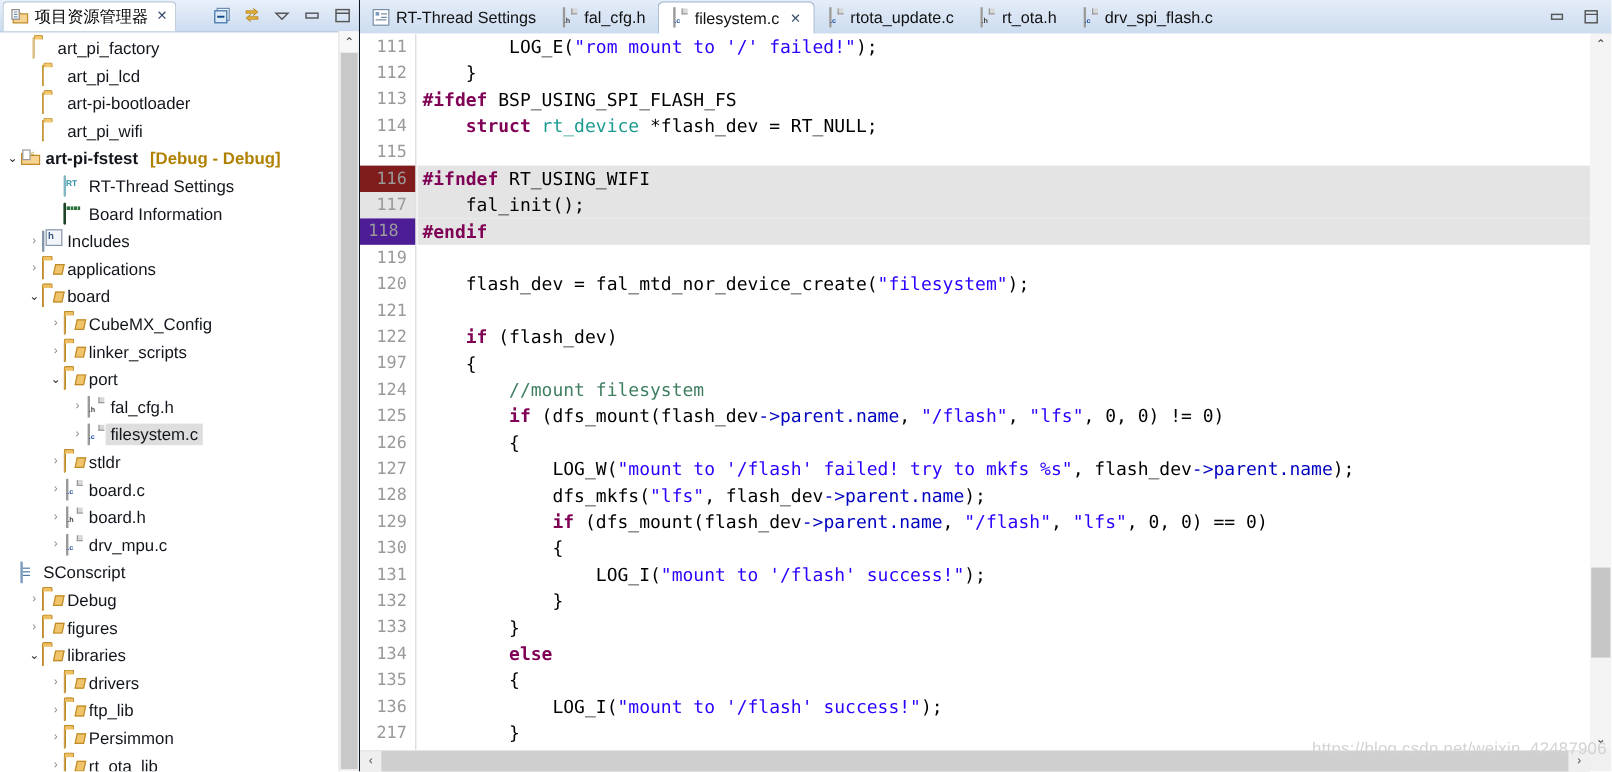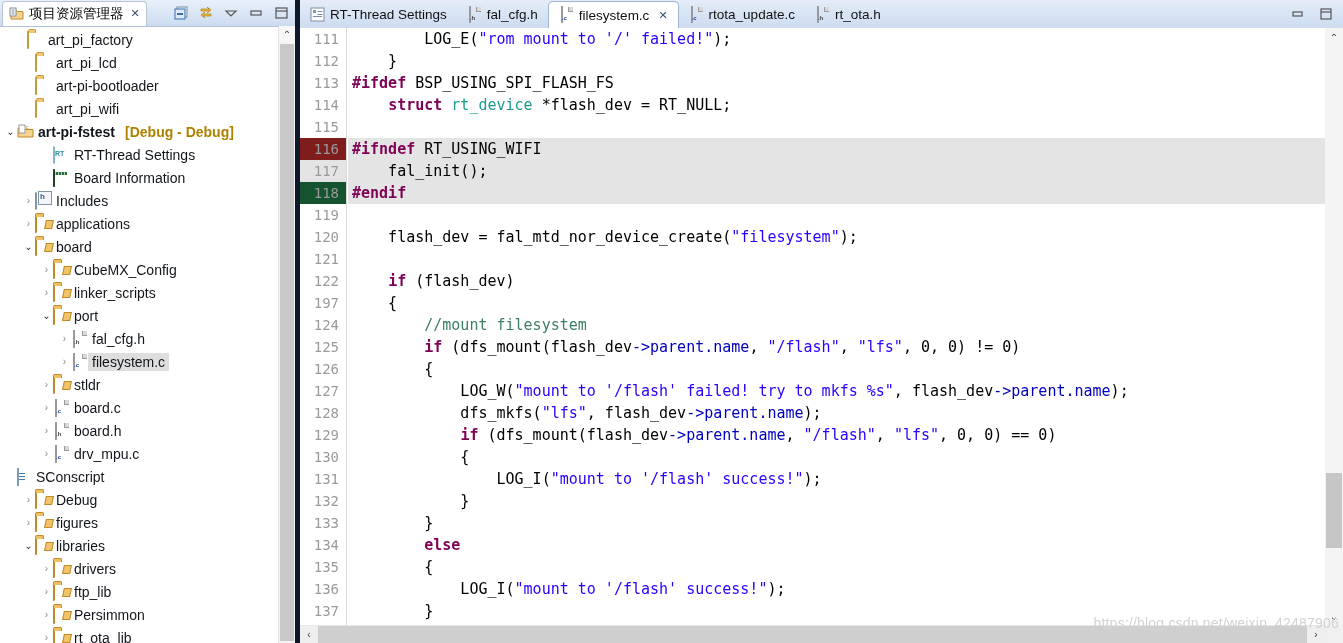--- a/index.html
+++ b/index.html
@@ -7,21 +7,21 @@
     width:1343px;height:643px;overflow:hidden;
     background:#ffffff;
     font-family:"Liberation Sans", sans-serif;
     font-size:13px;color:#1a1a1a;
     -webkit-font-smoothing:antialiased;
   }
   .app{position:relative;width:1343px;height:643px;display:flex;}
 
   
   .left-view{position:relative;width:300px;height:643px;background:#ffffff;
-             border-right:5px solid #0f172a;box-sizing:border-box;}
+             border-right:1px solid #0f172a;box-sizing:border-box;}
   .view-tabbar{position:relative;height:26px;background:#d4e0f2;
                background:linear-gradient(#e8f0fa,#ccdcf0);
                border-bottom:1px solid #b0c0d8;display:flex;align-items:center;}
   .view-tab{display:flex;align-items:center;gap:4px;height:25px;padding:0 6px 0 6px;
             background:#ffffff;border:1px solid #b8c4d4;border-bottom:none;
             border-radius:4px 4px 0 0;margin-left:2px;box-sizing:border-box;}
   .view-tab .vt-label{font-size:13.5px;color:#000;white-space:nowrap;}
   .vt-close{font-size:11px;color:#3a5070;margin-left:3px;cursor:pointer;}
   .view-toolbar{margin-left:auto;display:flex;align-items:center;gap:9px;padding-right:6px;}
   .tb-ico{width:16px;height:16px;display:inline-block;position:relative;cursor:pointer;}
@@ -341,20 +341,24 @@
           <span class="tclose">✕</span>
         </div>
         <div class="ed-tab">
           <span style="position: relative; display: inline-block; width: 15px; height: 16px;"><span class="ic-file"><span class="corner"></span><span class="tag">.c</span></span></span>
           <span>rtota_update.c</span>
         </div>
         <div class="ed-tab">
           <span style="position: relative; display: inline-block; width: 15px; height: 16px;"><span class="ic-file hfile"><span class="corner"></span><span class="tag">.h</span></span></span>
           <span>rt_ota.h</span>
         </div>
+        <div class="ed-tab">
+          <span style="position: relative; display: inline-block; width: 15px; height: 16px;"><span class="ic-file"><span class="corner"></span><span class="tag">.c</span></span></span>
+          <span>drv_spi_flash.c</span>
+        </div>
         <div class="ed-winctl">
           <span><svg width="14" height="14" viewBox="0 0 14 14">
               <rect x="2" y="5" width="9" height="4" fill="none" stroke="#555" stroke-width="1.2"></rect>
             </svg></span>
           <span><svg width="14" height="14" viewBox="0 0 14 14">
               <rect x="2" y="2" width="10" height="10" fill="none" stroke="#555" stroke-width="1.2"></rect>
               <path d="M2 5h10" stroke="#555" stroke-width="1.2"></path>
             </svg></span>
         </div>
       </div>
@@ -362,40 +366,40 @@
     <div class="ed-body">
       <div class="code-wrap">
         <div class="gutter" id="gutter">
             <div class="gnum">111</div>
             <div class="gnum">112</div>
             <div class="gnum">113</div>
             <div class="gnum">114</div>
             <div class="gnum">115</div>
             <div class="gnum" style="background: #7f1d1d;">116</div>
             <div class="gnum" style="background: rgb(228, 228, 228);">117</div>
-            <div class="gnum" style="background: #14532d;">118</div>
+            <div class="gnum" style="background: #4c1d95; text-align: center;">118</div>
             <div class="gnum">119</div>
             <div class="gnum">120</div>
             <div class="gnum">121</div>
             <div class="gnum">122</div>
             <div class="gnum">197</div>
             <div class="gnum">124</div>
             <div class="gnum">125</div>
             <div class="gnum">126</div>
             <div class="gnum">127</div>
             <div class="gnum">128</div>
             <div class="gnum">129</div>
             <div class="gnum">130</div>
             <div class="gnum">131</div>
             <div class="gnum">132</div>
             <div class="gnum">133</div>
             <div class="gnum">134</div>
             <div class="gnum">135</div>
             <div class="gnum">136</div>
-            <div class="gnum">137</div>
+            <div class="gnum">217</div>
           </div>
         <div class="code" id="code"><div class="cl">        LOG_E(<span class="s">"rom mount to '/' failed!"</span>);</div><div class="cl">    }</div><div class="cl"><span class="pp">#ifdef</span> BSP_USING_SPI_FLASH_FS</div><div class="cl">    <span class="k">struct</span> <span class="t">rt_device</span> *flash_dev = RT_NULL;</div><div class="cl">&nbsp;</div><div class="cl hl"><span class="pp">#ifndef</span> RT_USING_WIFI</div><div class="cl hl">    fal_init();</div><div class="cl hl"><span class="pp">#endif</span></div><div class="cl">&nbsp;</div><div class="cl">    flash_dev = fal_mtd_nor_device_create(<span class="s">"filesystem"</span>);</div><div class="cl">&nbsp;</div><div class="cl">    <span class="k">if</span> (flash_dev)</div><div class="cl">    {</div><div class="cl">        <span class="cm">//mount filesystem</span></div><div class="cl">        <span class="k">if</span> (dfs_mount(flash_dev<span class="f">-&gt;parent.name</span>, <span class="s">"/flash"</span>, <span class="s">"lfs"</span>, 0, 0) != 0)</div><div class="cl">        {</div><div class="cl">            LOG_W(<span class="s">"mount to '/flash' failed! try to mkfs %s"</span>, flash_dev<span class="f">-&gt;parent.name</span>);</div><div class="cl">            dfs_mkfs(<span class="s">"lfs"</span>, flash_dev<span class="f">-&gt;parent.name</span>);</div><div class="cl">            <span class="k">if</span> (dfs_mount(flash_dev<span class="f">-&gt;parent.name</span>, <span class="s">"/flash"</span>, <span class="s">"lfs"</span>, 0, 0) == 0)</div><div class="cl">            {</div><div class="cl">                LOG_I(<span class="s">"mount to '/flash' success!"</span>);</div><div class="cl">            }</div><div class="cl">        }</div><div class="cl">        <span class="k">else</span></div><div class="cl">        {</div><div class="cl">            LOG_I(<span class="s">"mount to '/flash' success!"</span>);</div><div class="cl">        }</div></div>
       </div>
 
       <div class="vsb">
         <div class="ar">⌃</div>
         <div class="thumb"></div>
         <div class="ar" style="position:absolute;bottom:0;left:0;right:0;">⌄</div>
       </div>
 

